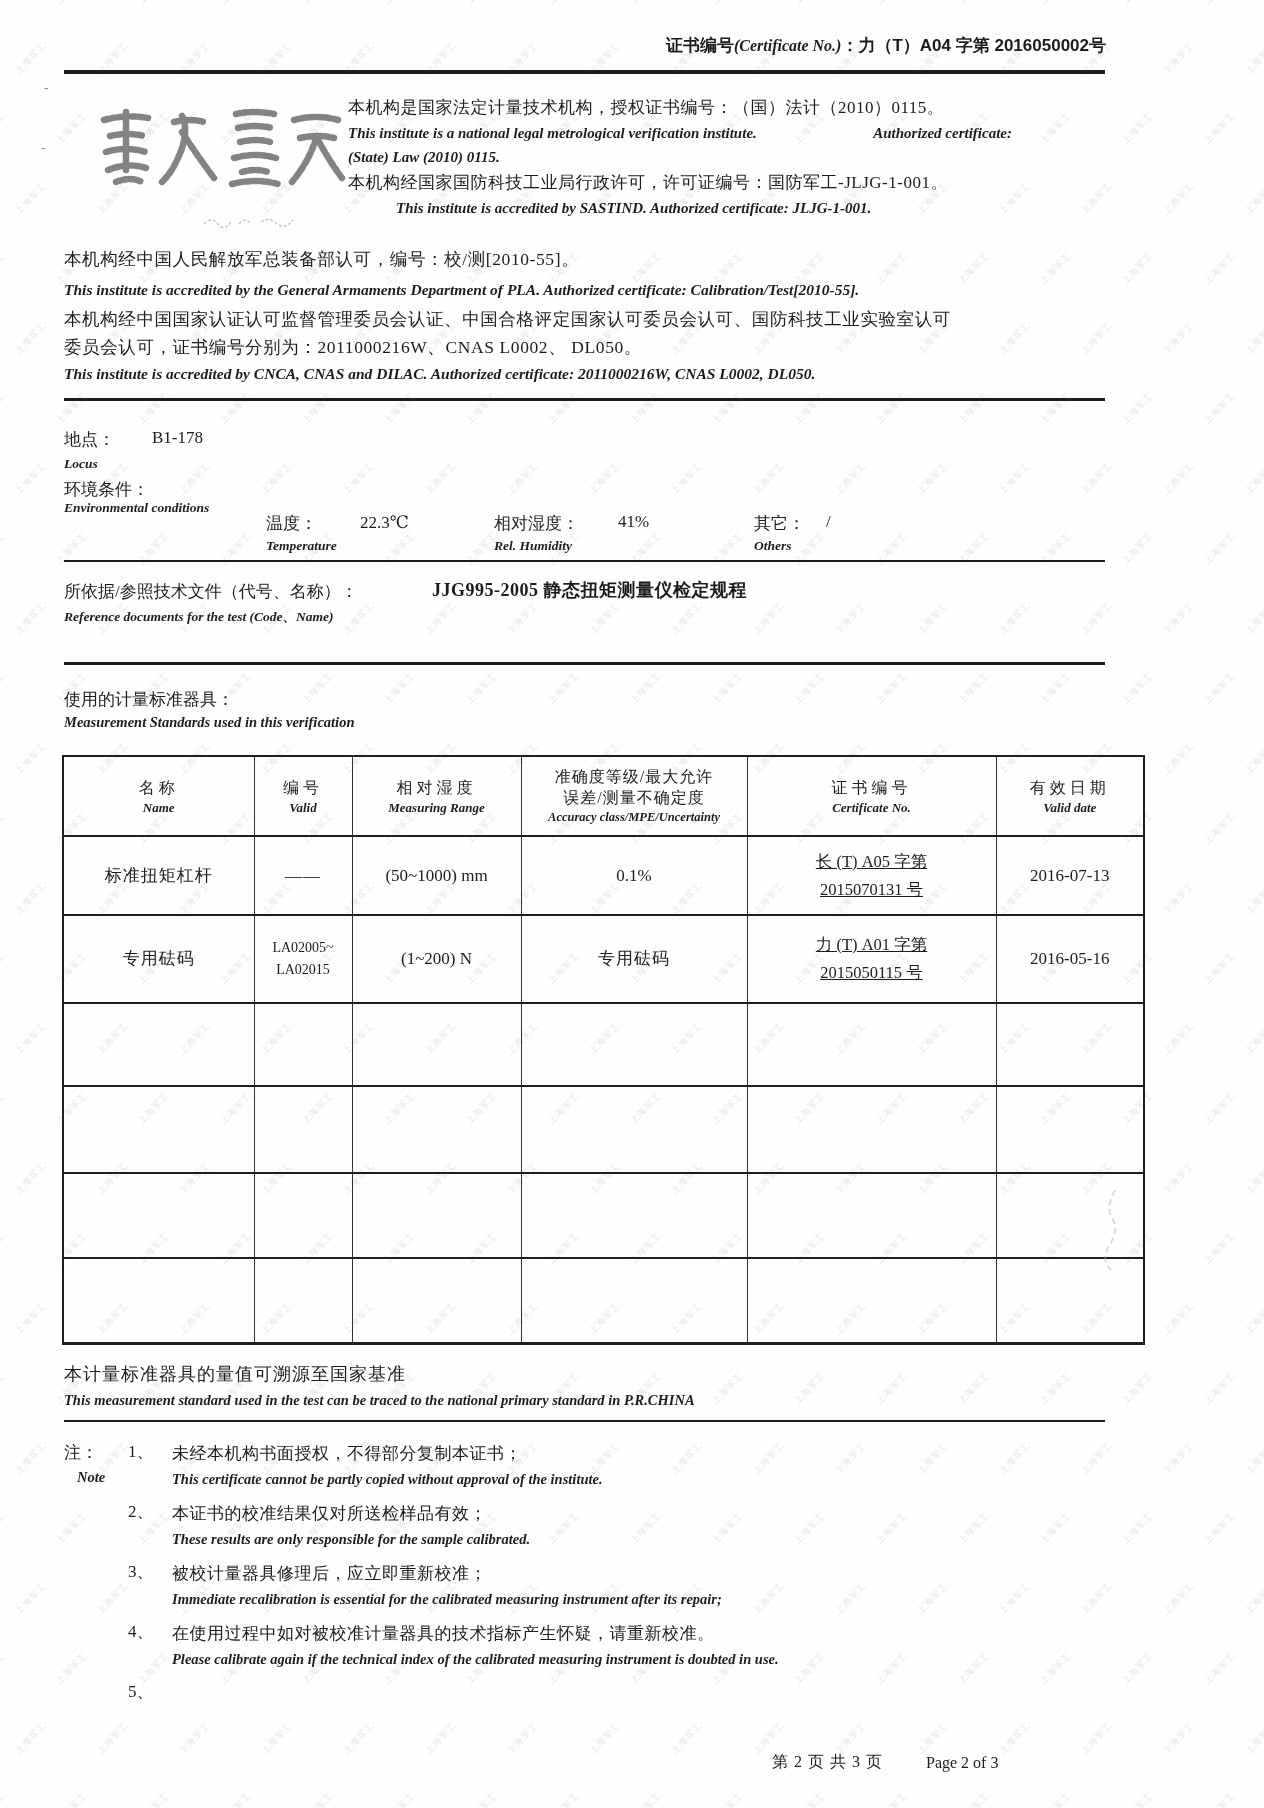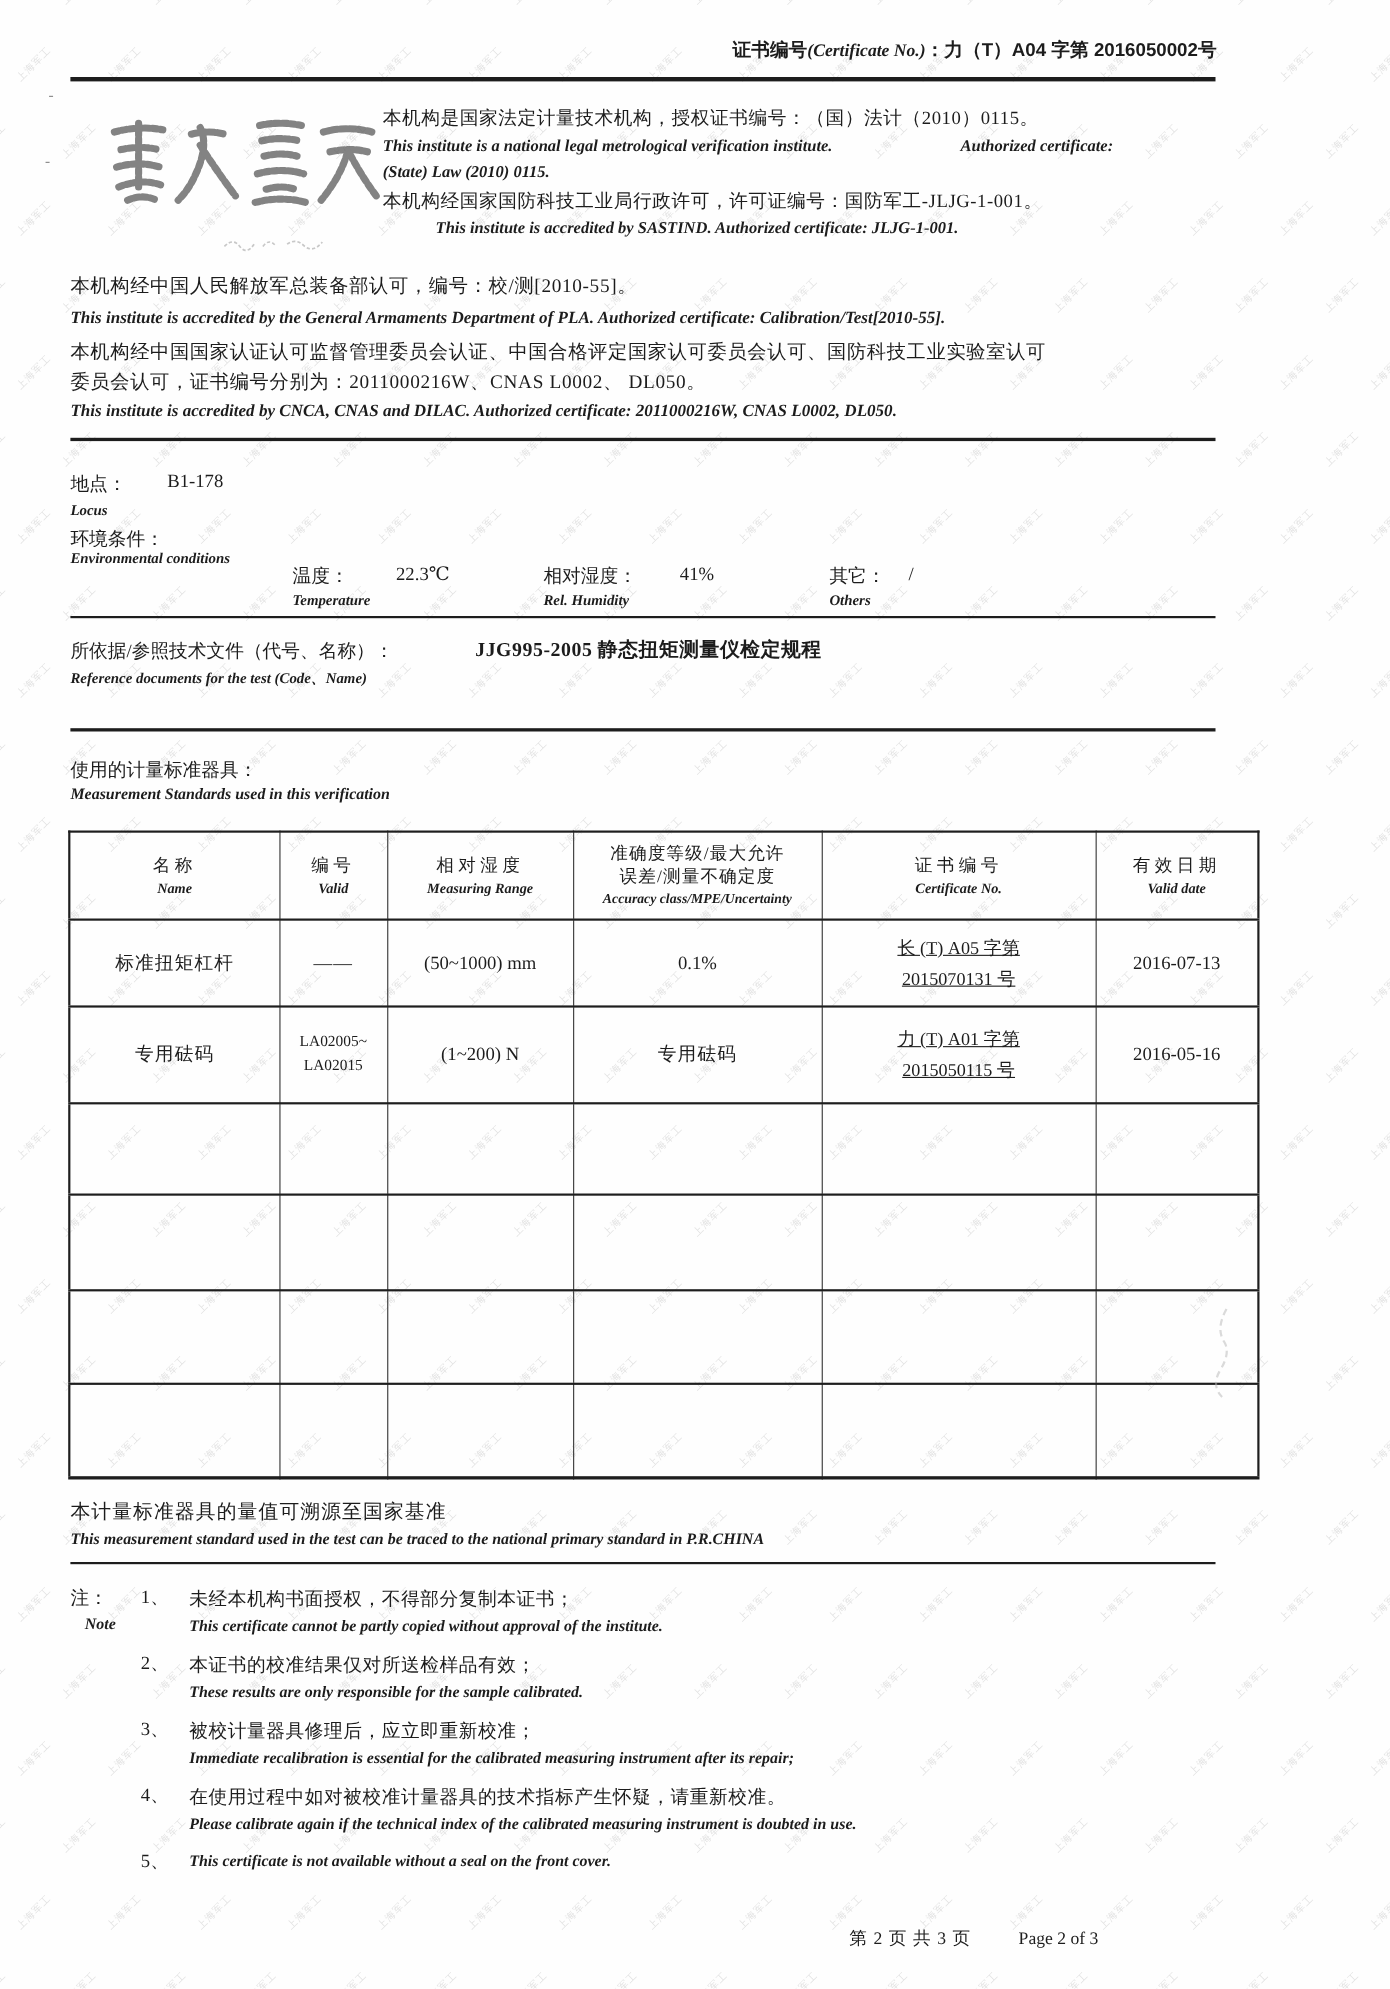--- a/index.html
+++ b/index.html
@@ -756,21 +756,20 @@
       <div class="note-item">
         <span class="note-num">4、</span>
         <div>
           <div class="note-zh">在使用过程中如对被校准计量器具的技术指标产生怀疑，请重新校准。</div>
           <div class="note-en">Please calibrate again if the technical index of the calibrated measuring instrument is doubted in use.</div>
         </div>
       </div>
       <div class="note-item">
         <span class="note-num">5、</span>
         <div>
-          <div class="note-en">This certificate is not available without a seal on the front cover.</div>
         </div>
       </div>
     </div>
 
     <span class="abs foot-zh">第 2 页 共 3 页</span>
     <span class="abs foot-en">Page 2 of 3</span>
 
   </div>
 </div>
 

